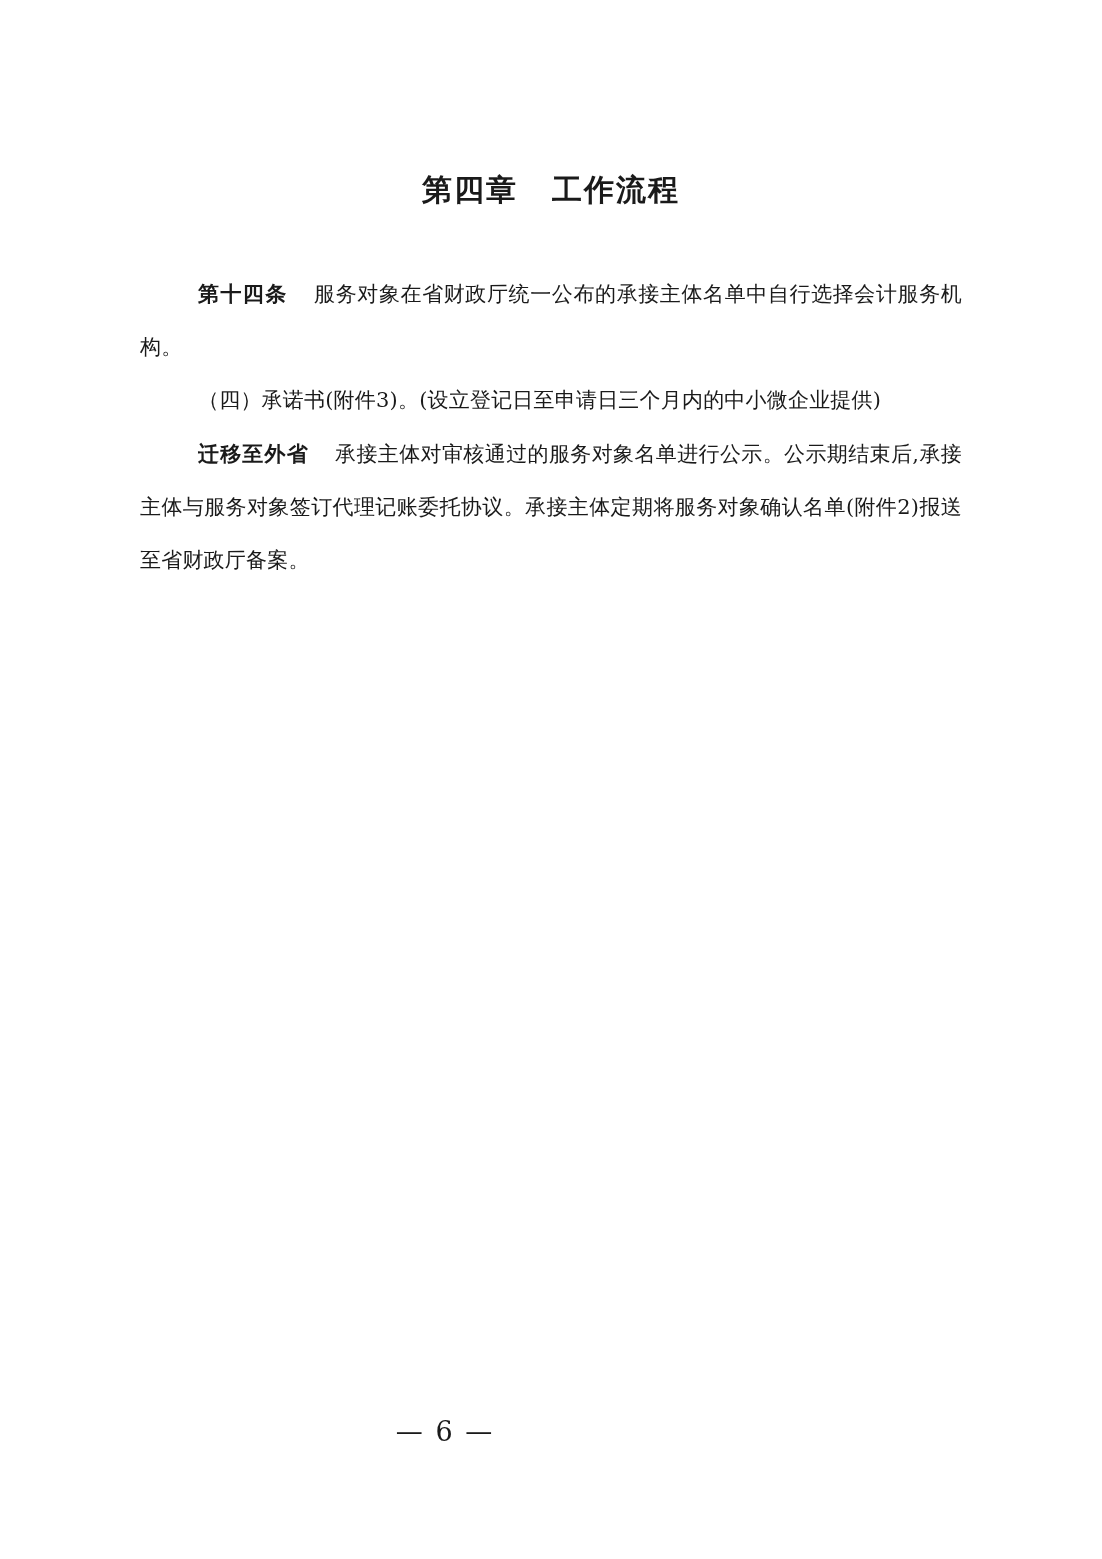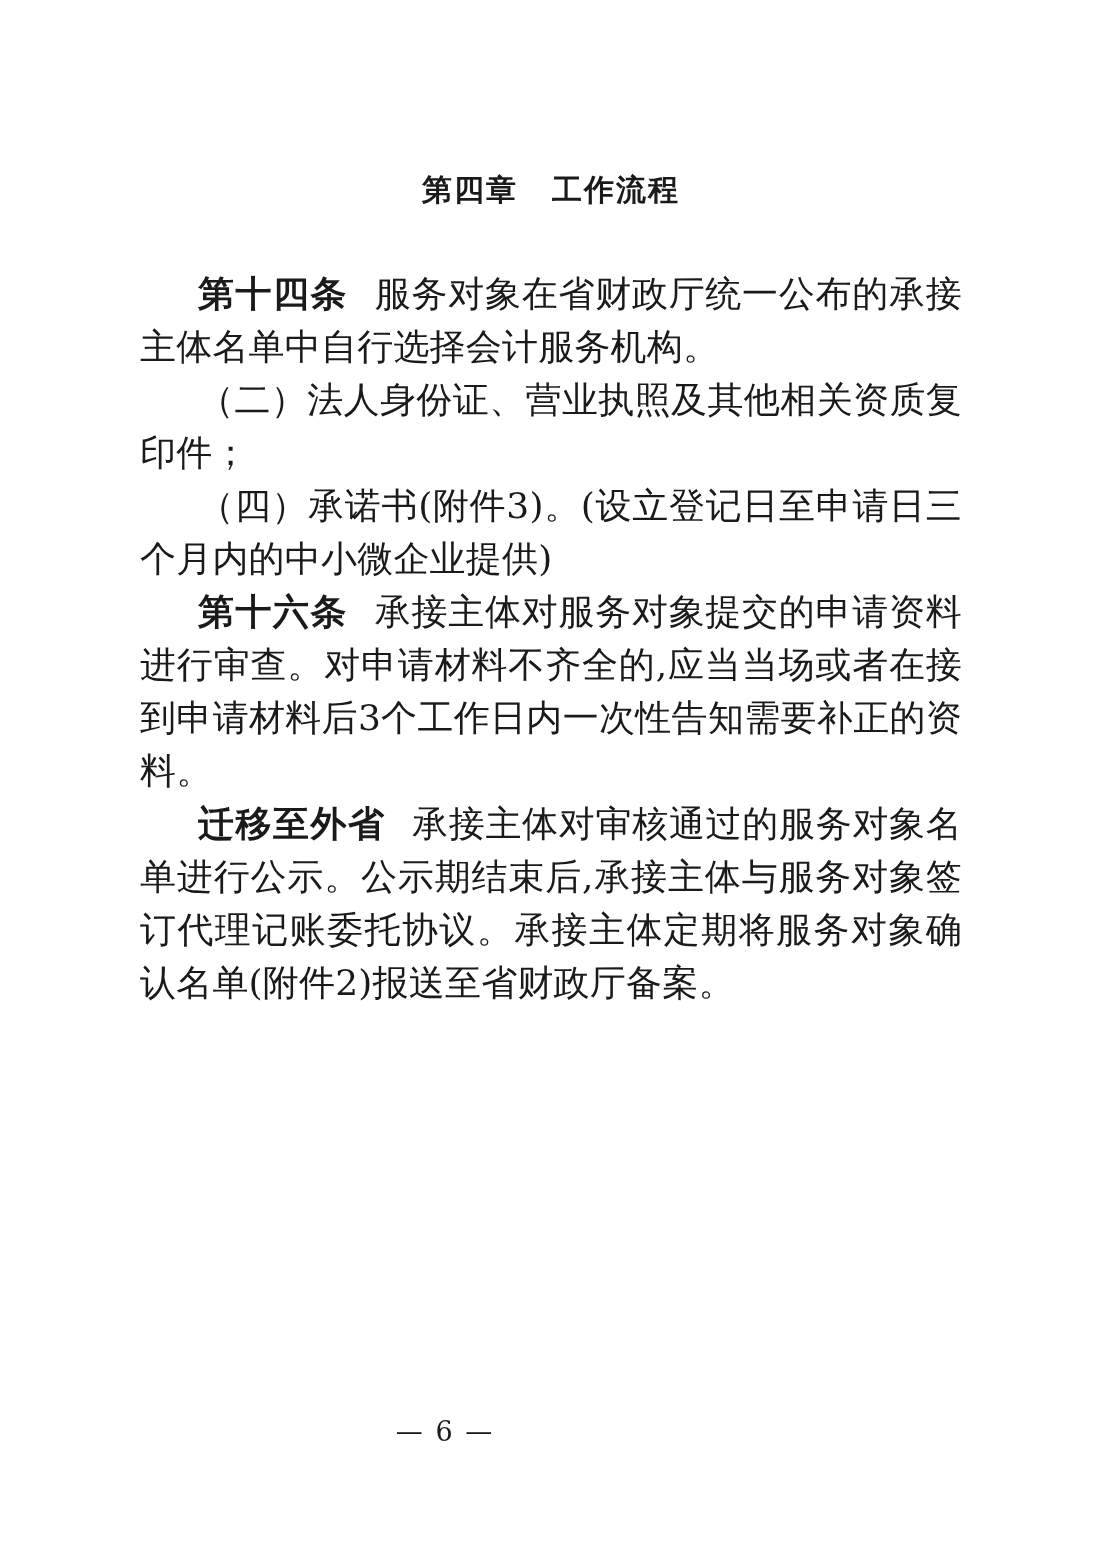--- a/index.html
+++ b/index.html
@@ -34,21 +34,21 @@
     font-weight: bold;
     letter-spacing: 2px;
     margin: 0 0 56px 0;
     font-family: "DejaVu Serif", "Liberation Serif", serif;
   }
   .chapter-title .gap {
     display: inline-block;
     width: 34px;
   }
   p.para {
-    font-size: 36px;
+    font-size: 21px;
     line-height: 53px;
     margin: 0 0 0 0;
     text-align: justify;
     text-justify: inter-ideograph;
     text-indent: 58px;
     letter-spacing: 0.2px;
   }
   p.para .art {
     font-weight: bold;
     letter-spacing: 1px;
@@ -73,26 +73,24 @@
 
 <div class="page">
   <div class="content">
 
     <h1 class="chapter-title"><span>第四章</span><span class="gap"></span><span>工作流程</span></h1>
 
     <p class="para"><span class="art">第十四条</span><span class="sp"></span><span>服务对象在省财政厅统一公布的承接主体名单中自行选择会计服务机构。</span></p>
 
 
 
-    <p class="para"><span>（二）法人身份证、营业执照及其他相关资质复印件；</span></p>
 
 
     <p class="para"><span>（四）承诺书(附件3)。(设立登记日至申请日三个月内的中小微企业提供)</span></p>
 
-    <p class="para"><span class="art">第十六条</span><span class="sp"></span><span>承接主体对服务对象提交的申请资料进行审查。对申请材料不齐全的,应当当场或者在接到申请材料后3个工作日内一次性告知需要补正的资料。</span></p>
 
     <p class="para"><span class="art">迁移至外省</span><span class="sp"></span><span>承接主体对审核通过的服务对象名单进行公示。公示期结束后,承接主体与服务对象签订代理记账委托协议。承接主体定期将服务对象确认名单(附件2)报送至省财政厅备案。</span></p>
 
 
   </div>
 
   <div class="pagenum">— 6 —</div>
 </div>
 
 </body></html>

